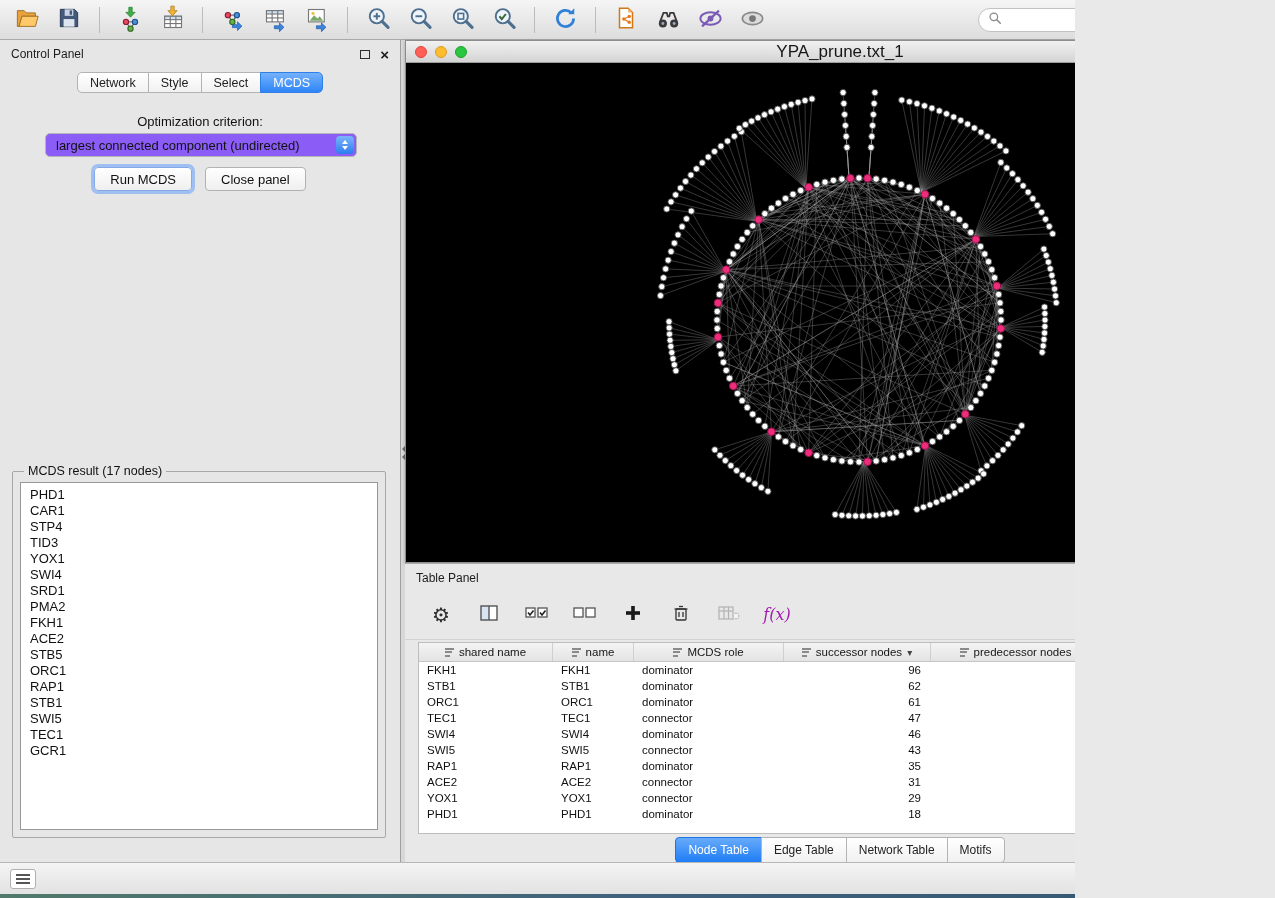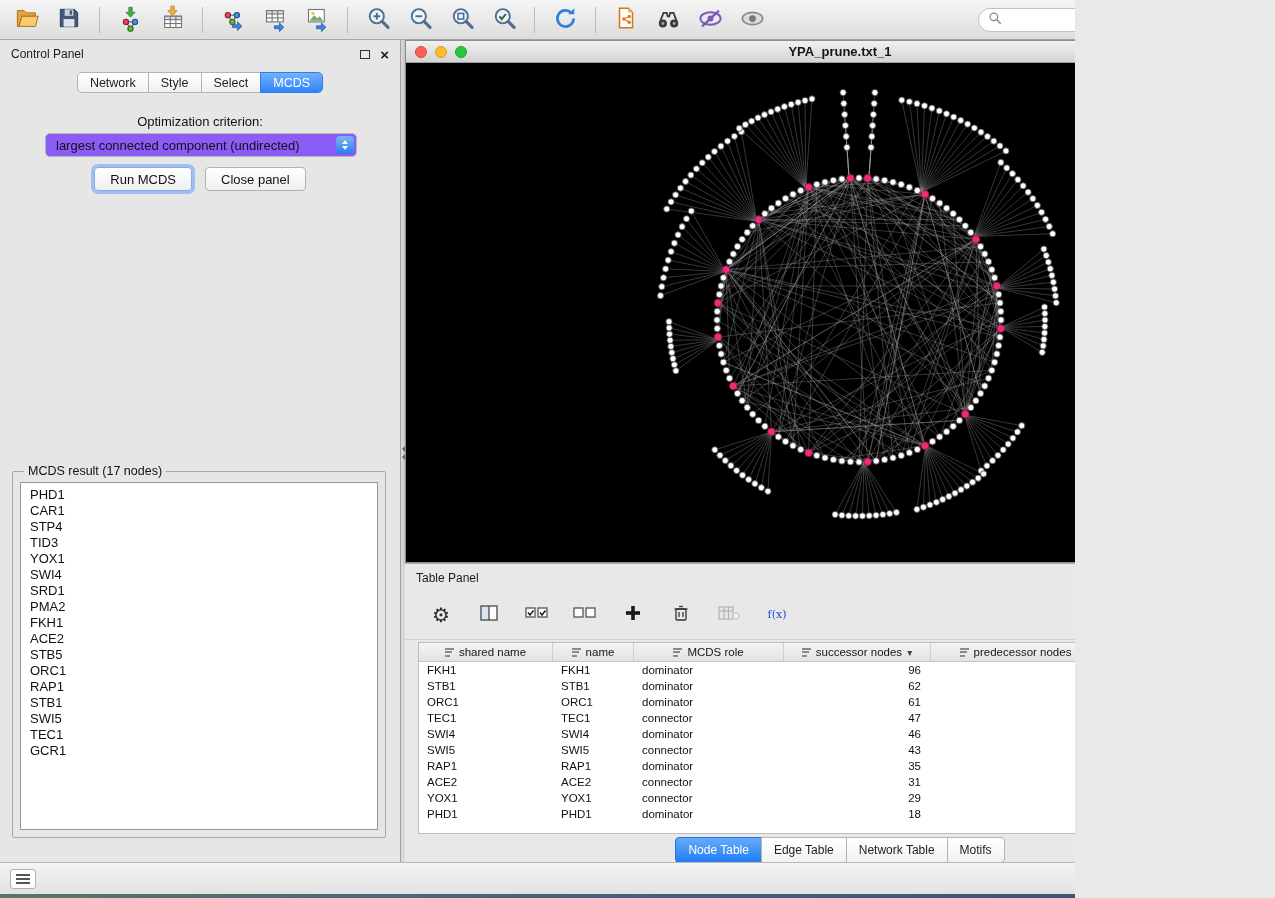--- a/index.html
+++ b/index.html
@@ -55,31 +55,31 @@
   .grip i{display:block;width:0;height:0;border-top:3px solid transparent;border-bottom:3px solid transparent;border-right:3px solid #6a6a6a}
 
   
   .network-window{position:absolute;left:405px;top:40px;width:870px;height:523px;border:1px solid #8d8d8d;background:#000;box-shadow:0 1px 3px rgba(0,0,0,.25)}
   .nw-titlebar{position:relative;height:22px;background:linear-gradient(#f1f1f1,#d4d4d4);border-bottom:1px solid #9c9c9c;display:flex;align-items:center;padding:0 9px}
   .traffic{display:flex;gap:8px;z-index:2}
   .light{width:12px;height:12px;border-radius:50%}
   .light.red{background:#ff5f57;border:1px solid #e0443e}
   .light.yellow{background:#febc2e;border:1px solid #d89e24}
   .light.green{background:#29c73f;border:1px solid #1da32f}
-  .nw-title{position:absolute;left:0;right:0;text-align:center;font-size:13px;font-weight:bold;color:#161616}
+  .nw-title{position:absolute;left:0;right:0;text-align:center;font-size:17px;font-weight:normal;color:#161616}
   .nw-canvas{position:absolute;left:0;top:22px;width:868px;height:499px;background:#000}
   .nw-canvas svg{display:block;width:868px;height:498px}
 
   
   .table-panel{position:absolute;left:405px;top:563px;width:870px;height:299px;background:#e8e8e8;border-top:1px solid #aaa}
   .tp-toolbar{position:absolute;top:26px;left:0;right:0;height:50px;display:flex;align-items:center;
     padding:0 22px;gap:20px;border-bottom:1px solid #d2d2d2}
   .tp-btn{width:28px;height:26px;border:none;background:transparent;display:flex;align-items:center;justify-content:center;cursor:default}
   .gear{font-size:20px;color:#2e2e2e;line-height:1}
-  .fx{font-family:"DejaVu Serif",serif;color:#1d4ed8;font-size:11px}
+  .fx{font-family:"DejaVu Serif",serif;font-style:italic;color:#a21caf;font-size:16px}
   .tp-table{position:absolute;left:13px;top:78px;width:844px;height:192px;background:#fff;border:1px solid #bdbdbd;overflow:hidden}
   .tbl-header{display:grid;grid-template-columns:134px 81px 150px 147px 170px 1fr;height:19px;
     background:linear-gradient(#f4f4f4,#e3e3e3);border-bottom:1px solid #c6c6c6}
   .th{display:flex;align-items:center;justify-content:center;gap:5px;border-right:1px solid #cfcfcf;
     font-size:11.5px;color:#161616;overflow:hidden;white-space:nowrap}
   .sort-ico{width:9px;height:9px;display:inline-block;flex:0 0 9px;background:
     linear-gradient(#8a8a8a,#8a8a8a) 0 0/9px 2px no-repeat,
     linear-gradient(#8a8a8a,#8a8a8a) 0 3.5px/7px 2px no-repeat,
     linear-gradient(#8a8a8a,#8a8a8a) 0 7px/5px 2px no-repeat}
   .hdr-drop{color:#444;font-size:10px}

